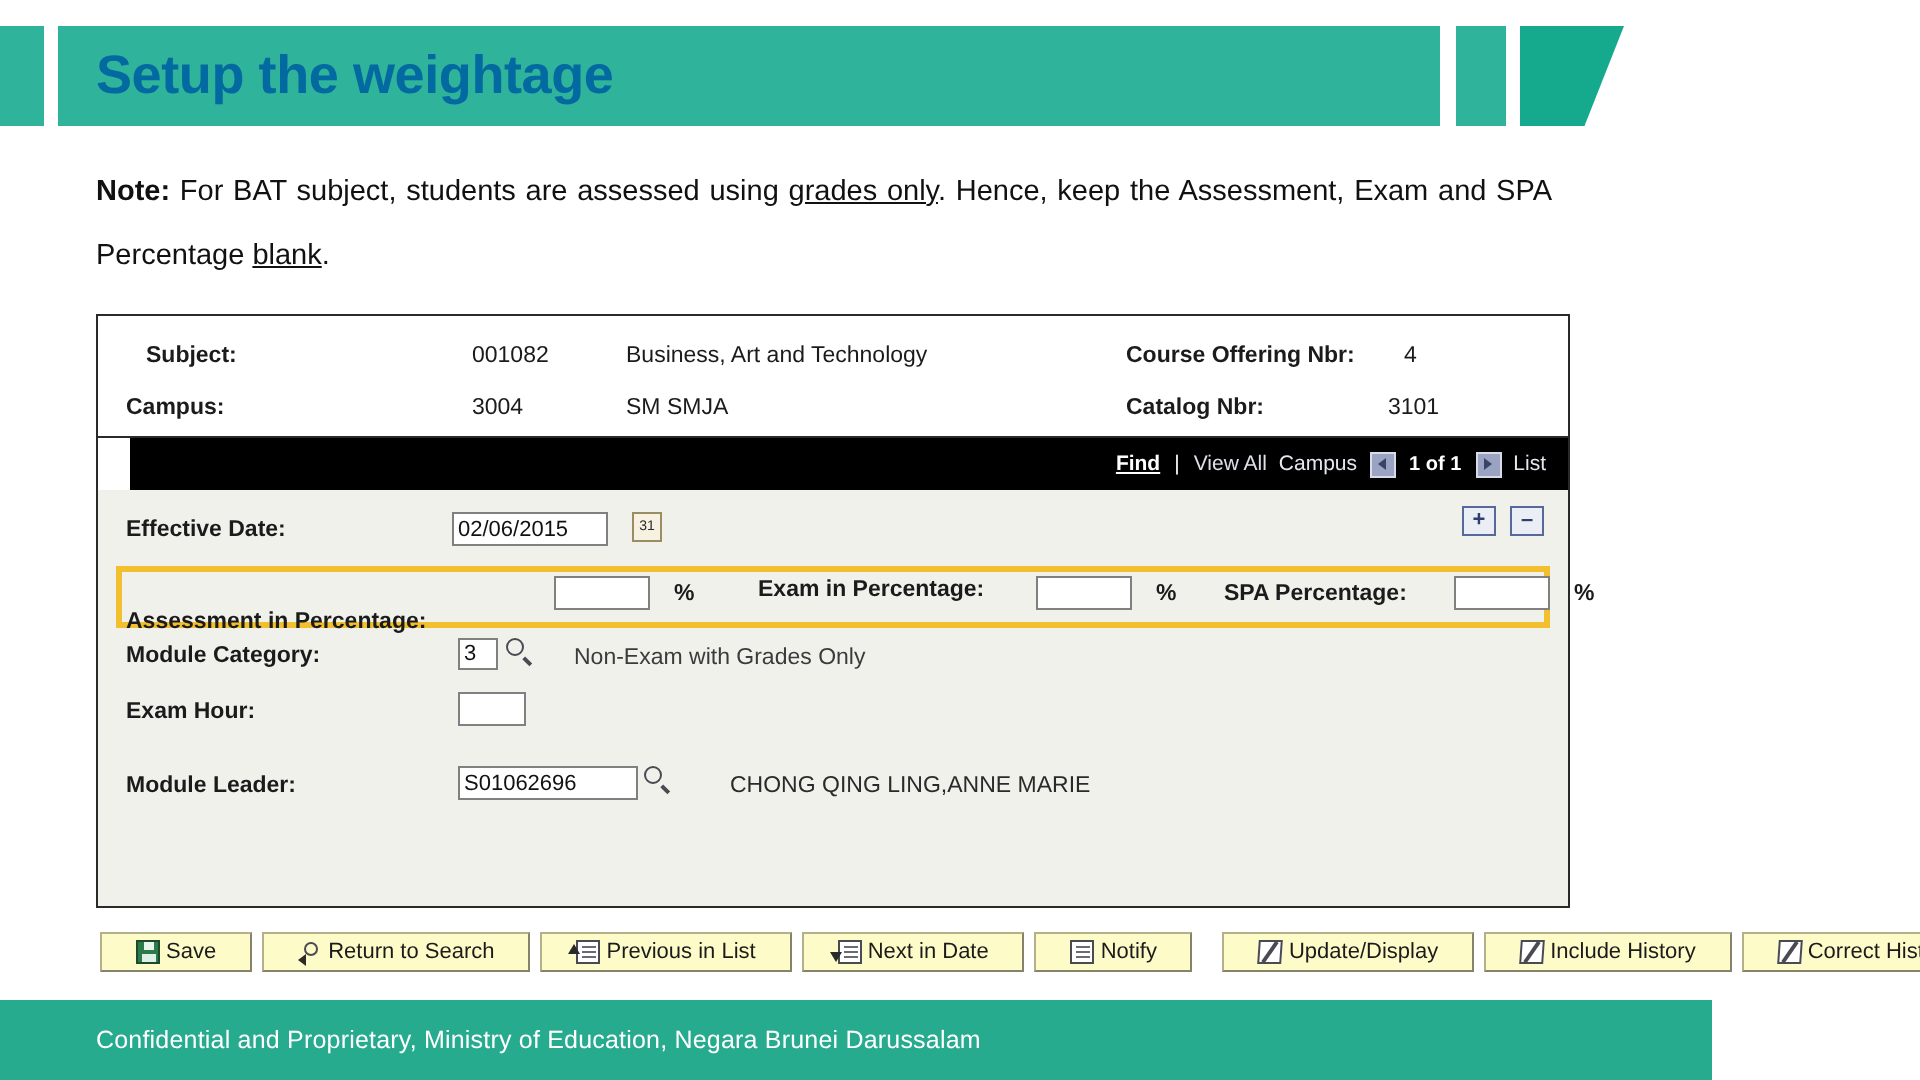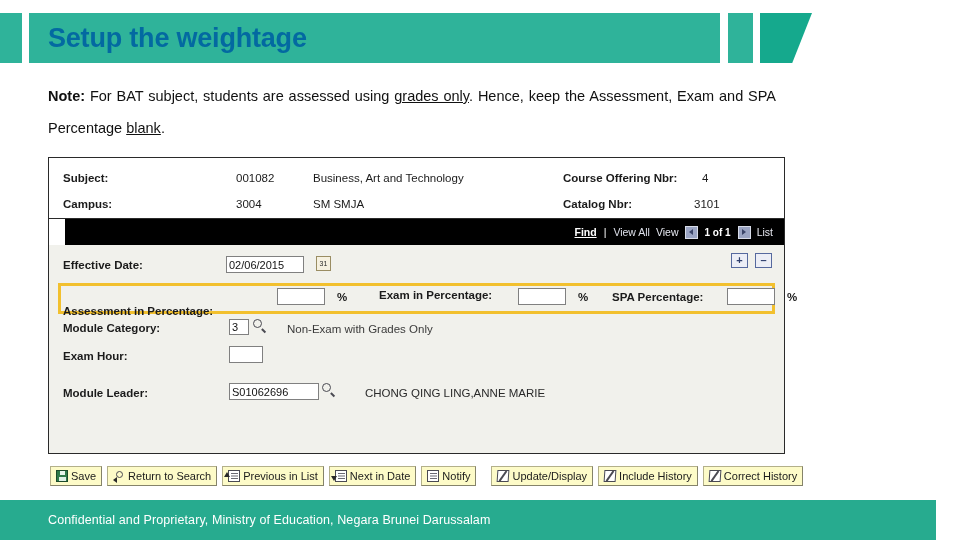--- a/index.html
+++ b/index.html
@@ -88,21 +88,21 @@
   #panel-summary {
     position: relative;
     height: 60px;
     background: #ffffff;
     border-bottom: 1px solid #2a2a2a;
   }
   .sum-row { position: absolute; height: 19px; line-height: 19px; }
   .sum-label { font-weight: bold; font-size: 11.5px; }
   .sum-val   { font-size: 11.5px; }
 
-  #sum-subject-label   { left: 14px;  top: 11px; text-align: center; }
+  #sum-subject-label   { left: 24px;  top: 11px; text-align: center; }
   #sum-subject-code    { left: 187px; top: 11px; }
   #sum-subject-desc    { left: 264px; top: 11px; }
   #sum-campus-label    { left: 14px;  top: 37px; }
   #sum-campus-code     { left: 187px; top: 37px; }
   #sum-campus-desc     { left: 264px; top: 37px; }
   #sum-con-label       { left: 514px; top: 11px; }
   #sum-con-val         { left: 653px; top: 11px; }
   #sum-cat-label       { left: 514px; top: 37px; }
   #sum-cat-val         { left: 645px; top: 37px; }
 
@@ -289,21 +289,21 @@
     left: 50px; top: 466px;
     display: flex;
     align-items: center;
     gap: 5px;
   }
   .tb-btn {
     display: flex;
     align-items: center;
     gap: 3px;
     height: 20px;
-    padding: 0 5px;
+    padding: 0 17px;
     background: #fdfbc8;
     border: 1px solid #b3b08a;
     border-right-color: #85836a;
     border-bottom-color: #85836a;
     box-sizing: border-box;
     font-size: 11px;
     color: #1b1b1b;
     white-space: nowrap;
     font-family: "Liberation Sans", sans-serif;
   }
@@ -387,21 +387,21 @@
     background:#4a4a52;
     transform: rotate(32deg);
   }
   .tb-label { line-height: 12px; }
   .tb-spacer { width: 5px; }
 
   
   #footer-bar {
     position: absolute;
     left: 0; bottom: 0;
-    width: 936px; height: 40px;
+    width: 856px; height: 40px;
     background: #27ab8f;
   }
   #footer-text {
     position: absolute;
     left: 48px; top: 50%;
     transform: translateY(-50%);
     color: #ffffff;
     font-size: 12.5px;
     white-space: nowrap;
     letter-spacing: 0.1px;
@@ -433,21 +433,21 @@
     <div class="sum-row sum-val" id="sum-con-val">4</div>
     <div class="sum-row sum-label" id="sum-cat-label">Catalog Nbr:</div>
     <div class="sum-row sum-val" id="sum-cat-val">3101</div>
   </div>
 
   <div id="panel-navbar">
     <div id="nav-right">
       <span id="nav-find">Find</span>
       <span class="nav-sep">|</span>
       <span id="nav-viewall">View All</span>
-      <span id="nav-first">View</span>
+      <span id="nav-first">Campus</span>
       <span class="nav-arrow-btn" id="nav-prev-btn"></span>
       <span id="nav-count">1 of 1</span>
       <span class="nav-arrow-btn" id="nav-next-btn"></span>
       <span id="nav-last">List</span>
     </div>
   </div>
 
   <div id="panel-body">
 
     <div class="frow-label" id="eff-date-label">Effective Date:</div>

